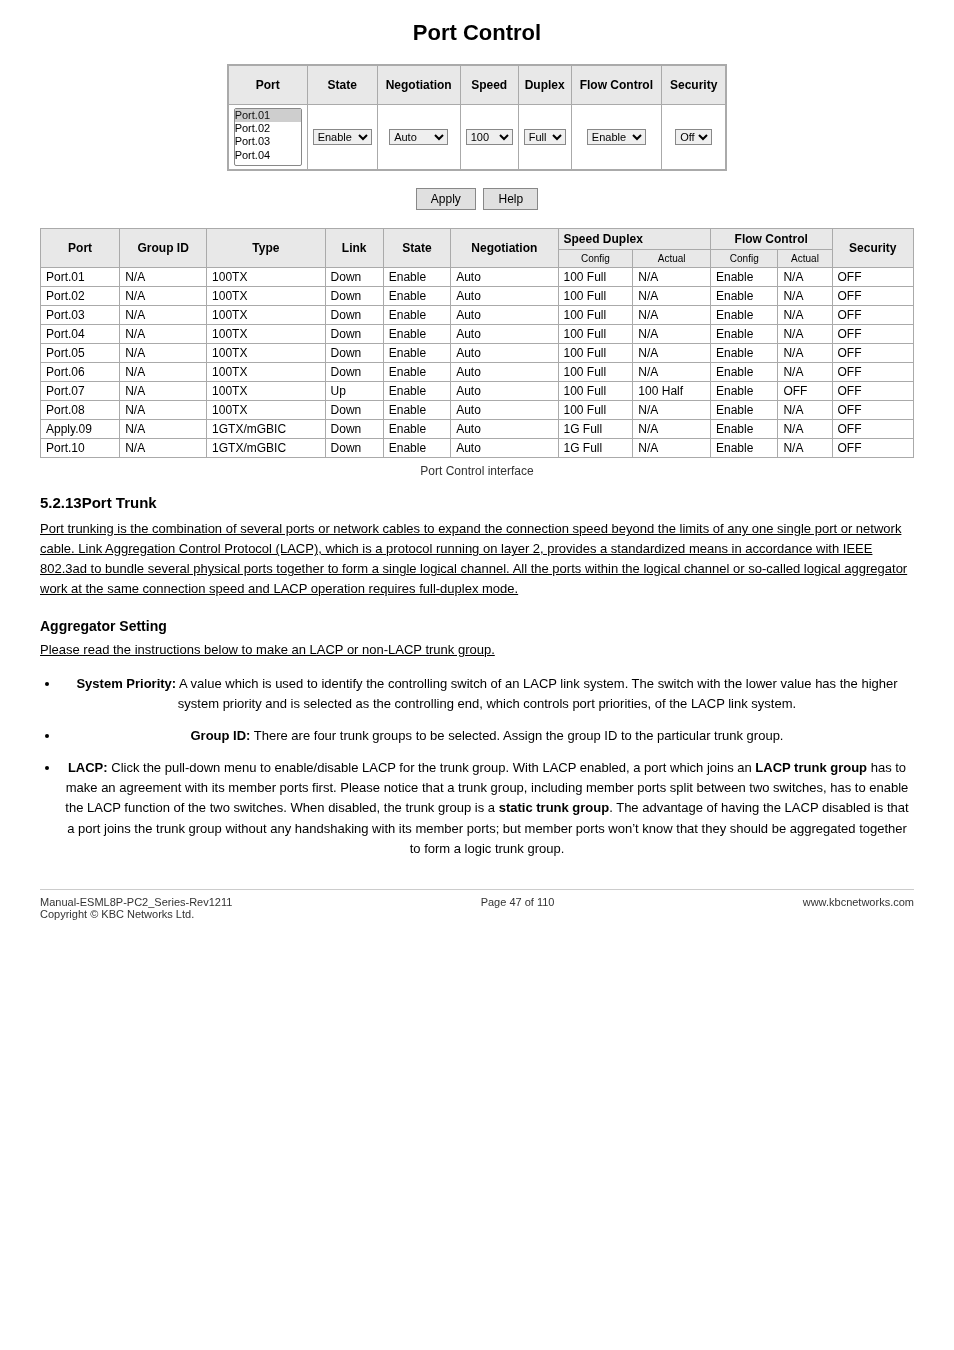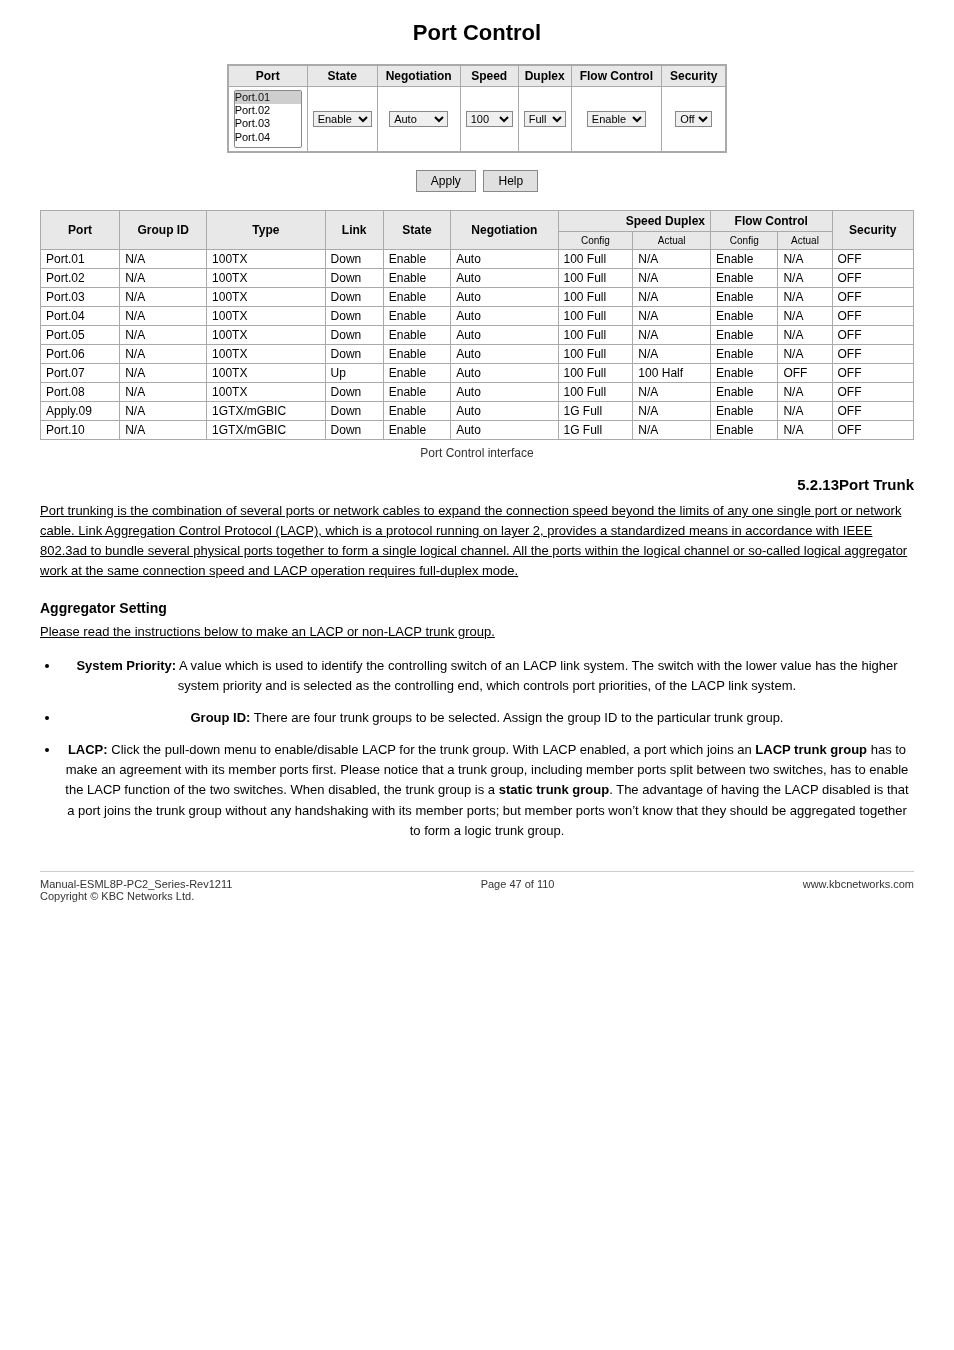--- a/index.html
+++ b/index.html
@@ -72,21 +72,20 @@
     
     .section-heading {
       font-size: 14px;
       font-weight: bold;
       margin: 18px 0 6px 0;
     }
     .section-heading-main {
       font-size: 15px;
       font-weight: bold;
       margin: 0 0 8px 0;
-      text-align: right;
     }
 
     
     .body-text {
       font-size: 13px;
       line-height: 1.55;
       margin-bottom: 14px;
       text-decoration: underline;
     }
 
@@ -123,21 +122,21 @@
 <h1 class="page-title">Port Control</h1>
 
 <div style="text-align:center; margin-bottom: 14px;">
   <div style="display:inline-block; border:1px solid #aaa;">
     <table style="border-collapse:collapse;">
       <thead>
         <tr>
           <th style="border:1px solid #aaa; padding:3px 8px; background:#e8e8e8; font-size:12px;">Port</th>
           <th style="border:1px solid #aaa; padding:3px 8px; background:#e8e8e8; font-size:12px;">State</th>
           <th style="border:1px solid #aaa; padding:3px 8px; background:#e8e8e8; font-size:12px;">Negotiation</th>
-          <th style="border:1px solid #aaa; padding:3px 8px; background:#e8e8e8; font-size:12px;">Speed</th>
+          <th style="border:1px solid #aaa; padding:12px 8px; background:#e8e8e8; font-size:12px;">Speed</th>
           <th style="border:1px solid #aaa; padding:3px 4px; background:#e8e8e8; font-size:12px;">Duplex</th>
           <th style="border:1px solid #aaa; padding:3px 8px; background:#e8e8e8; font-size:12px;">Flow Control</th>
           <th style="border:1px solid #aaa; padding:3px 8px; background:#e8e8e8; font-size:12px;">Security</th>
         </tr>
       </thead>
       <tbody>
         <tr>
           <td style="border:1px solid #aaa; padding:3px 5px; vertical-align:top;">
             <select size="4" style="font-size:11px; border:1px solid #888; width:68px; height:58px;">
               <option selected="">Port.01</option>
@@ -196,21 +195,21 @@
 
 <table class="port-table">
   <thead>
     <tr>
       <th rowspan="2">Port</th>
       <th rowspan="2">Group ID</th>
       <th rowspan="2">Type</th>
       <th rowspan="2">Link</th>
       <th rowspan="2">State</th>
       <th rowspan="2">Negotiation</th>
-      <th colspan="2" style="text-align:right;">Speed Duplex</th>
+      <th colspan="2" style="text-align:left;">Speed Duplex</th>
       <th colspan="2" style="text-align:center;">Flow Control</th>
       <th rowspan="2">Security</th>
     </tr>
     <tr>
       <th style="font-size:10px; font-weight:normal;">Config</th>
       <th style="font-size:10px; font-weight:normal;">Actual</th>
       <th style="font-size:10px; font-weight:normal;">Config</th>
       <th style="font-size:10px; font-weight:normal;">Actual</th>
     </tr>
   </thead>

